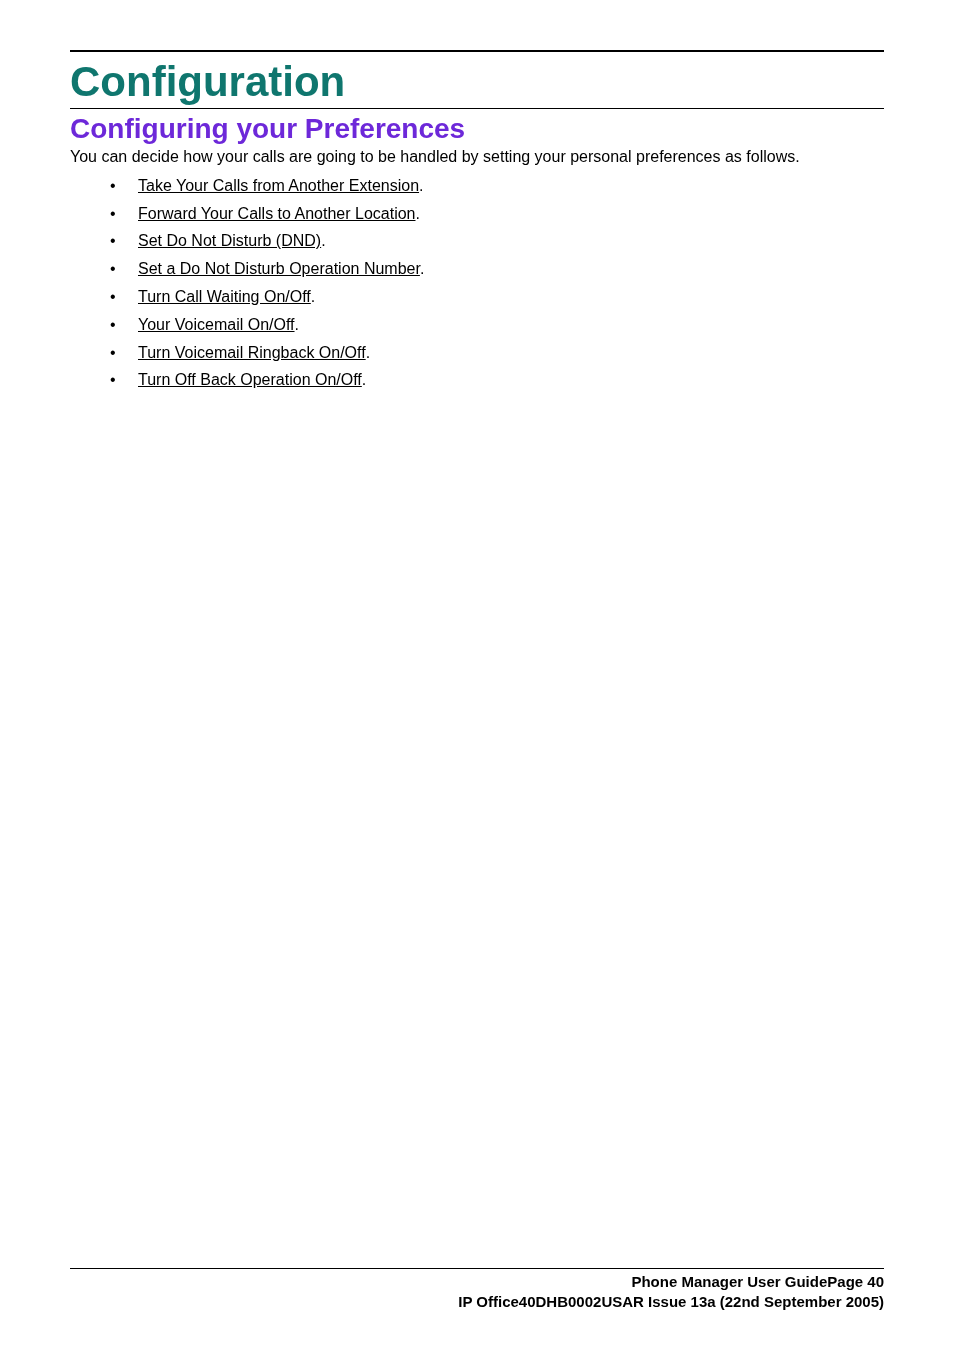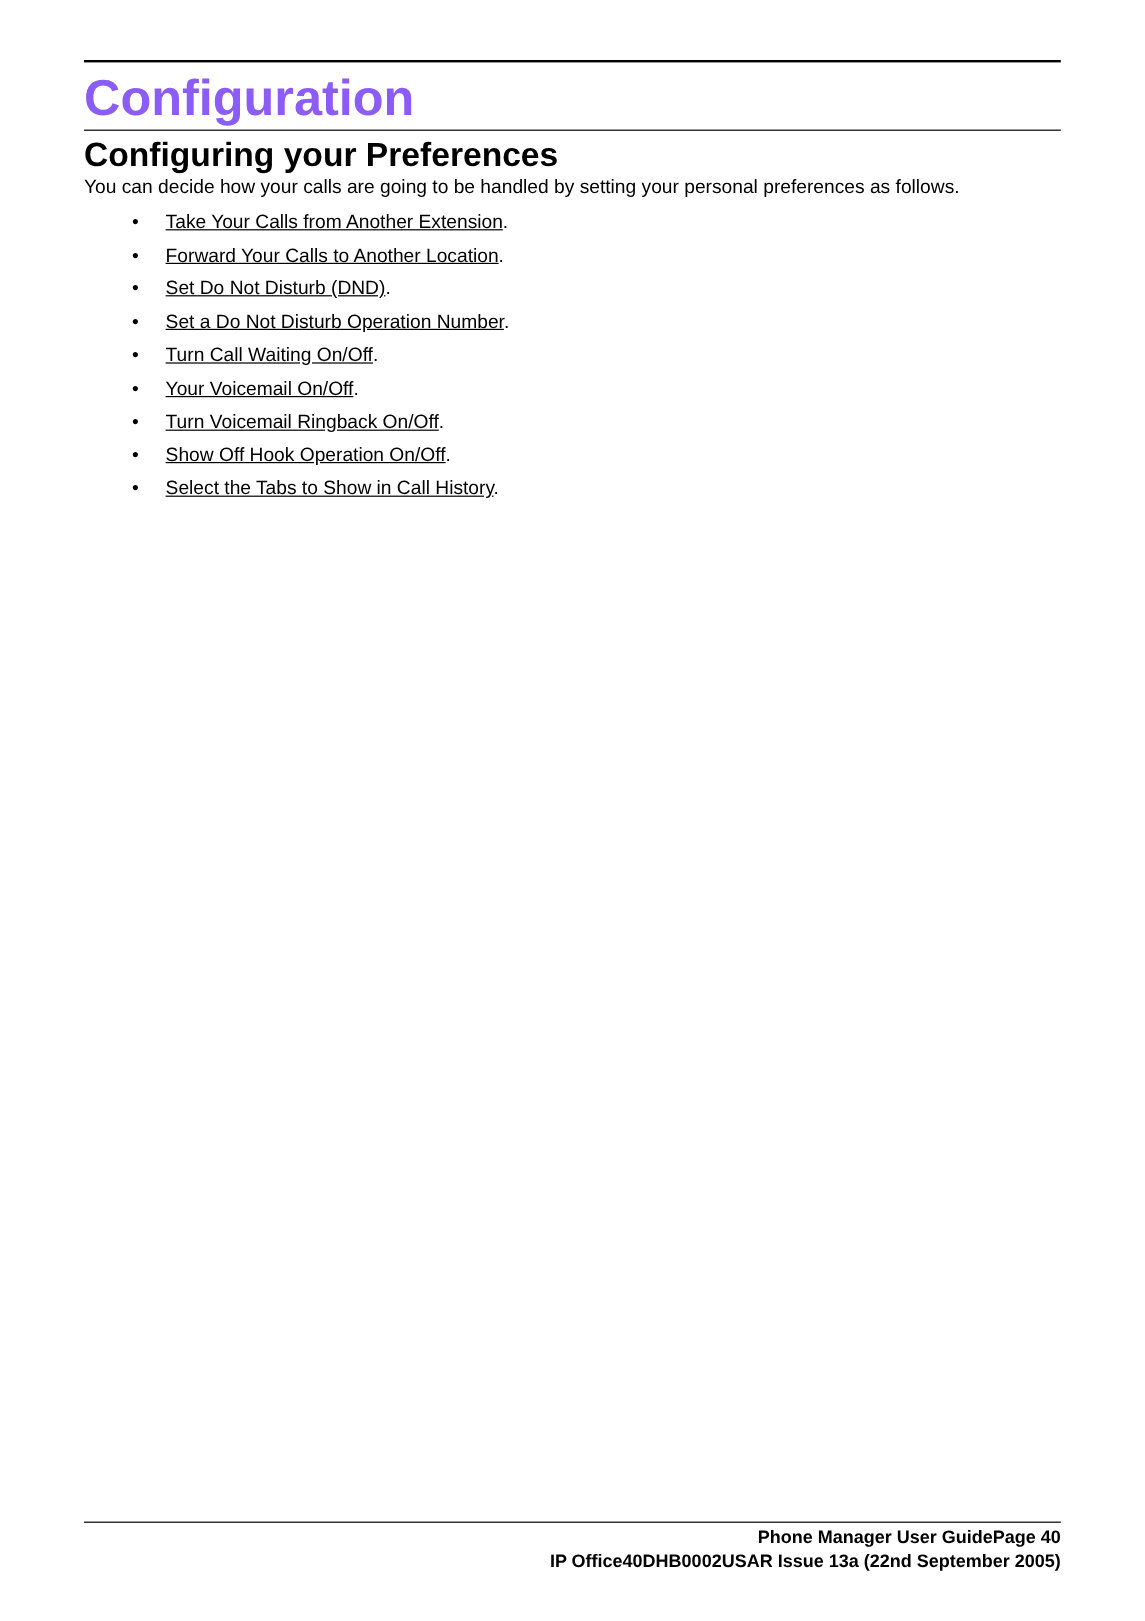--- a/index.html
+++ b/index.html
@@ -17,31 +17,31 @@
   .page-wrap {
     padding: 50px 70px 0 70px;
   }
   .top-rule {
     border-top: 2px solid #000;
     margin-bottom: 6px;
   }
   .h1 {
     font-size: 42px;
     font-weight: bold;
-    color: #8b5cf6;
+    color: #0f766e;
     margin-bottom: 2px;
   }
   .mid-rule {
     border-top: 1.5px solid #000;
     margin-bottom: 4px;
   }
   .h2 {
     font-size: 28px;
     font-weight: bold;
-    color: #000000;
+    color: #6d28d9;
     margin-bottom: 2px;
   }
   .intro {
     font-size: 16px;
     color: #000;
     margin-bottom: 8px;
     line-height: 1.3;
   }
   ul.link-list {
     list-style: none;
@@ -99,22 +99,21 @@
   <div class="intro">You can decide how your calls are going to be handled by setting your personal preferences as follows.</div>
 
   <ul class="link-list">
     <li><span class="link">Take Your Calls from Another Extension</span><span class="period">.</span></li>
     <li><span class="link">Forward Your Calls to Another Location</span><span class="period">.</span></li>
     <li><span class="link">Set Do Not Disturb (DND)</span><span class="period">.</span></li>
     <li><span class="link">Set a Do Not Disturb Operation Number</span><span class="period">.</span></li>
     <li><span class="link">Turn Call Waiting On/Off</span><span class="period">.</span></li>
     <li><span class="link">Your Voicemail On/Off</span><span class="period">.</span></li>
     <li><span class="link">Turn Voicemail Ringback On/Off</span><span class="period">.</span></li>
-    <li><span class="link">Show Off Hook Operation On/Off</span><span class="period">.</span></li>
-    <li><span class="link">Select the Tabs to Show in Call History</span><span class="period">.</span></li>
+    <li><span class="link">Turn Off Back Operation On/Off</span><span class="period">.</span></li>
   </ul>
 </div>
 
 <div class="footer">
   <div class="foot-rule"></div>
   <div class="foot-row">
     <span>Phone Manager User Guide</span>
     <span>Page 40</span>
   </div>
   <div class="foot-row">

